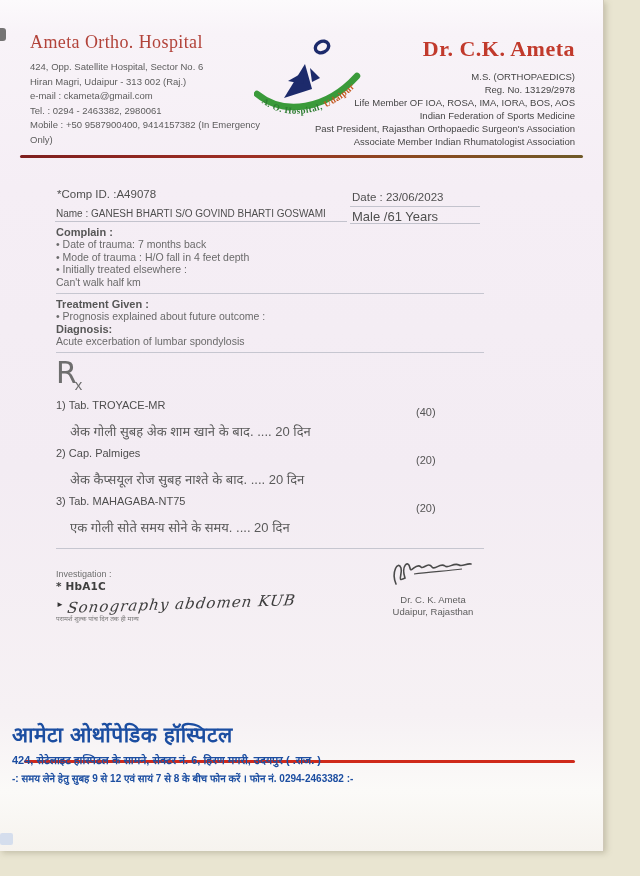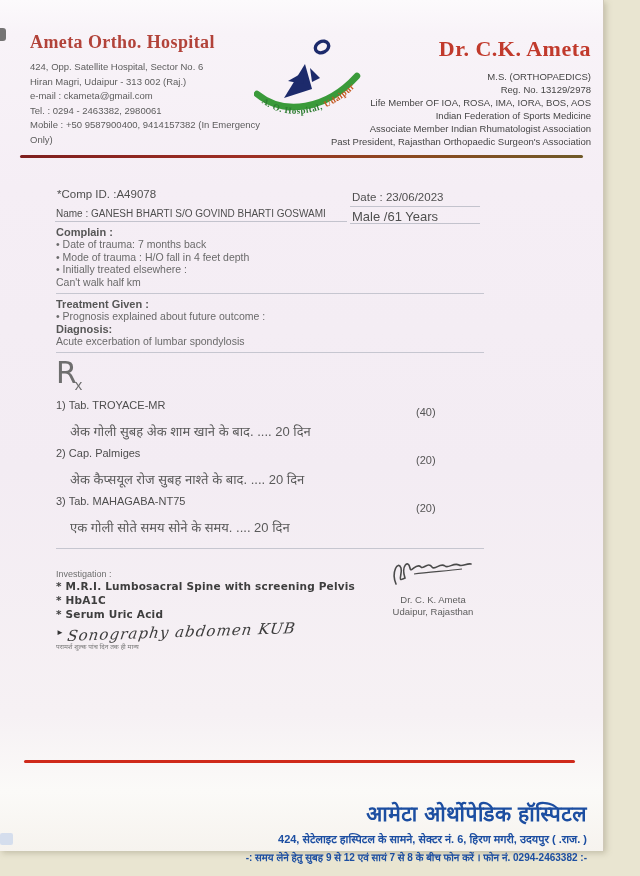--- a/index.html
+++ b/index.html
@@ -11,24 +11,24 @@
     background:linear-gradient(180deg,#fcfafc 0%,#f8f3f8 4%,#f5eef5 22%,#f3ecf3 55%,#f6f1f4 84%,#fbfaf8 93%,#f6f3ee 100%);
     border-right:1px solid #cfc8b8;
     box-shadow:2px 2px 6px rgba(120,115,90,.35);
   }
   .smudge { position:absolute; left:0; top:28px; width:6px; height:13px; background:#4a4a48; opacity:.75; border-radius:0 3px 3px 0; }
   .smear { position:absolute; left:0; top:833px; width:13px; height:12px; background:#ccd8ec; opacity:.8; border-radius:2px; }
 
   
   .header { position:absolute; top:26px; left:30px; right:10px; height:128px; }
   .hosp-block { position:absolute; left:0; top:6px; width:250px; }
-  .hosp-name { font-family:"Liberation Serif", serif; font-weight:bold; font-size:18px; color:#b2433a; letter-spacing:.4px; }
+  .hosp-name { font-family:"Liberation Serif", serif; font-weight:normal; font-size:18px; color:#b2433a; letter-spacing:.4px; }
   .hosp-addr { margin-top:7px; font-size:9.5px; color:#5c5c5c; line-height:14.5px; }
   .logo { position:absolute; left:224px; top:8px; width:110px; height:88px; }
-  .doc-block { position:absolute; right:2px; top:10px; width:310px; text-align:right; }
+  .doc-block { position:absolute; right:18px; top:10px; width:310px; text-align:right; }
   .doc-name { font-family:"Liberation Serif", serif; font-weight:bold; font-size:22px; color:#c13a2c; letter-spacing:.5px; }
   .doc-creds { margin-top:8px; font-size:9.5px; color:#454545; line-height:13px; }
   .header-rule { position:absolute; top:155px; left:20px; width:563px; height:3px;
     background:linear-gradient(90deg,#7e1f1e,#9e2f24 40%,#8a4a20 70%,#6f5a28); border-radius:2px; }
 
   
   .pt-text { position:absolute; color:#4f4f4f; }
   .rule { position:absolute; height:1px; background:#c3c3cd; }
 
   
@@ -50,21 +50,21 @@
   .hand-note { font-family:"DejaVu Serif", serif; font-style:italic; font-size:15px; color:#3d3d3d;
     transform:skewX(-10deg) rotate(-2deg); letter-spacing:1px; }
   .fine-print { margin-top:1px; font-size:6.5px; color:#7a7a7a; }
 
   
   .sig { position:absolute; left:368px; top:556px; width:130px; text-align:center; }
   .sig-name { font-size:9.5px; color:#5e5e5e; line-height:11.5px; }
 
   
   .footer-rule { position:absolute; top:760px; left:24px; width:551px; height:2.5px; background:#cf2a1b; border-radius:2px; }
-  .footer { position:absolute; top:799px; left:12px; width:575px; text-align:right; color:#1c4ea1; }
+  .footer { position:absolute; top:720px; left:12px; width:575px; text-align:left; color:#1c4ea1; }
   .f-title { font-size:21px; font-weight:bold; letter-spacing:.5px; }
   .f-addr { margin-top:4px; font-size:11px; font-weight:bold; }
   .f-time { margin-top:4px; font-size:10px; font-weight:bold; }
 </style>
 </head>
 <body>
 
 <div class="scan">
   <div class="paper">
 
@@ -104,22 +104,22 @@
         </svg>
       </div>
 
       <div class="doc-block">
         <div class="doc-name">Dr. C.K. Ameta</div>
         <div class="doc-creds">
           <div>M.S. (ORTHOPAEDICS)</div>
           <div>Reg. No. 13129/2978</div>
           <div>Life Member OF IOA, ROSA, IMA, IORA, BOS, AOS</div>
           <div>Indian Federation of Sports Medicine</div>
+          <div>Past President, Rajasthan Orthopaedic Surgeon's Association</div>
           <div>Associate Member Indian Rhumatologist Association</div>
-          <div>Past President, Rajasthan Orthopaedic Surgeon's Association</div>
         </div>
       </div>
     </div>
 
     <div class="header-rule"></div>
 
     <div class="pt-text" style="left:57px; top:188px; font-size:11.5px;">*Comp ID. :A49078</div>
     <div class="pt-text" style="left:352px; top:191px; font-size:11.5px;">Date : 23/06/2023</div>
     <div class="rule" style="left:350px; top:206px; width:130px;"></div>
 
@@ -159,23 +159,21 @@
       </div>
       <div class="med">
         <div class="med-line">3) Tab.  MAHAGABA-NT75</div>
         <div class="med-qty">(20)</div>
         <div class="med-instr">एक गोली सोते समय  सोने  के समय. .... 20 दिन</div>
       </div>
 
       <div class="hline" style="margin-top:12px;"></div>
 
       <div class="inv-head">Investigation :</div>
-      <div class="inv-item">* M.R.I. Lumbosacral  Spine with screening Pelvis</div>
       <div class="inv-item">* HbA1C</div>
-      <div class="inv-item">* Serum Uric Acid</div>
 
       <div class="hand-row">
         <span class="hand-bullet">►</span>
         <span class="hand-note">Sonography abdomen KUB</span>
       </div>
       <div class="fine-print">परामर्श शुल्क पांच दिन तक ही मान्य</div>
     </div>
 
     <div class="sig">
       <svg width="90" height="34" viewBox="0 0 90 34">

